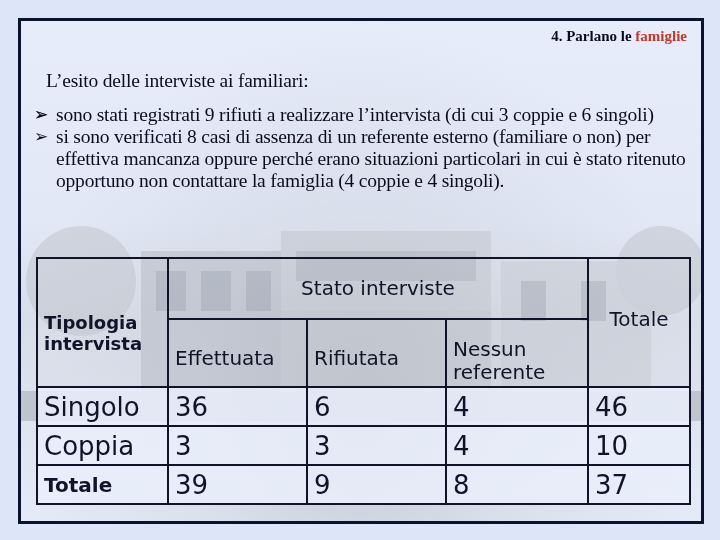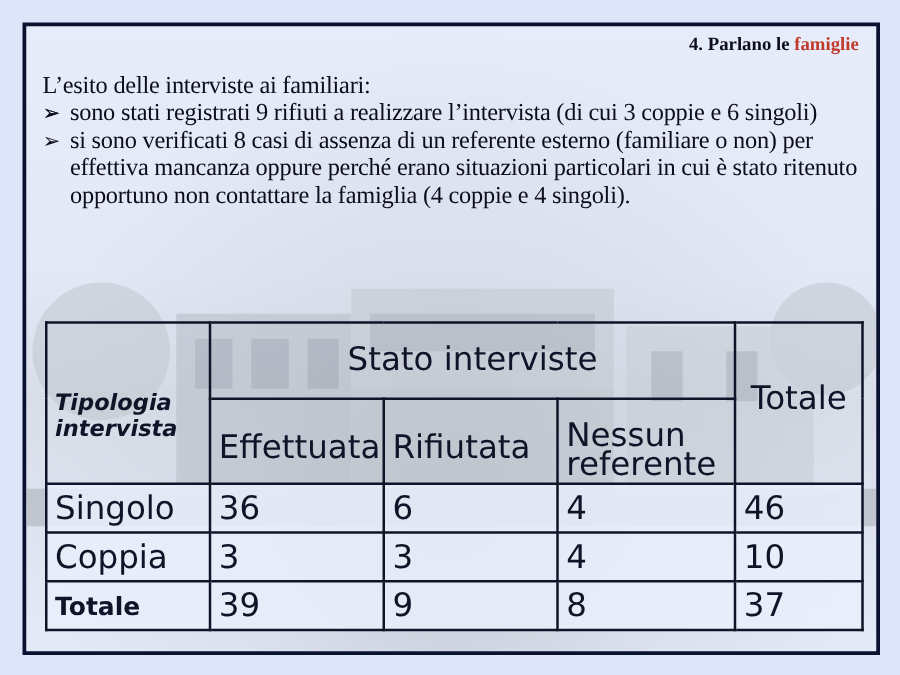--- a/index.html
+++ b/index.html
@@ -40,21 +40,21 @@
     }
     .slide-title .accent { color: #c0392b; }
     .intro {
       position: absolute;
       left: 13px; top: 37px;
       width: 660px;
       font-size: 19.5px;
       line-height: 22px;
       letter-spacing: -0.2px;
     }
-    .intro .lead { margin: 0; }
+    .intro .lead { margin: 12px; }
     .bullets { list-style: none; margin: 0; padding: 0; }
     .bullets li {
       position: relative;
       padding-left: 22px;
       margin: 0;
     }
     .bullets li .arrow {
       position: absolute;
       left: 0; top: 0;
       font-size: 17px;
@@ -68,21 +68,21 @@
       font-family: "DejaVu Sans", sans-serif;
       color: #111428;
       table-layout: fixed;
     }
     .data-table td, .data-table th {
       border: 2px solid #111428;
       padding: 0 6px;
       font-weight: normal;
     }
     .data-table .hdr { font-weight: bold; font-size: 18px; line-height: 21px; }
-    .data-table .hdr-sub { font-size: 26px; line-height: 23px; }
+    .data-table .hdr-sub { font-size: 20px; line-height: 23px; }
     .data-table .body-cell { font-size: 26px; height: 37px; }
     .data-table .head-row td { background: transparent; }
     .data-table .data-row td { background: rgba(234,239,252,0.85); }
     .left { text-align: left; }
     .right { }
     .center { text-align: center; }
     .top-cell { vertical-align: middle; }
     .bottom-cell { vertical-align: bottom; }
   </style>
 </head>
@@ -130,21 +130,21 @@
   <table class="data-table">
     <colgroup>
       <col style="width:131px">
       <col style="width:139px">
       <col style="width:139px">
       <col style="width:142px">
       <col style="width:102px">
     </colgroup>
     <tbody>
         <tr class="head-row" style="height:61px">
-      <td rowspan="2" class="left top-cell hdr" style="padding-top:20px;font-style:italic;">Tipologia intervista</td>
+      <td rowspan="2" class="left top-cell hdr" style="padding-top:20px;">Tipologia intervista</td>
       <td colspan="3" class="center hdr-sub" style="vertical-align:middle;">Stato interviste</td>
       <td rowspan="2" class="center top-cell hdr-sub" style="padding-bottom:6px;">Totale</td>
     </tr>
     <tr class="head-row" style="height:68px">
       <td class="right hdr-sub" style="vertical-align:middle;padding-top:10px;">Effettuata</td>
       <td class="right hdr-sub" style="vertical-align:middle;padding-top:10px;">Rifiutata</td>
       <td class="right hdr-sub bottom-cell" style="padding-bottom:2px;">Nessun referente</td>
     </tr>
     <tr class="data-row">
       <td class="left body-cell">Singolo</td>

